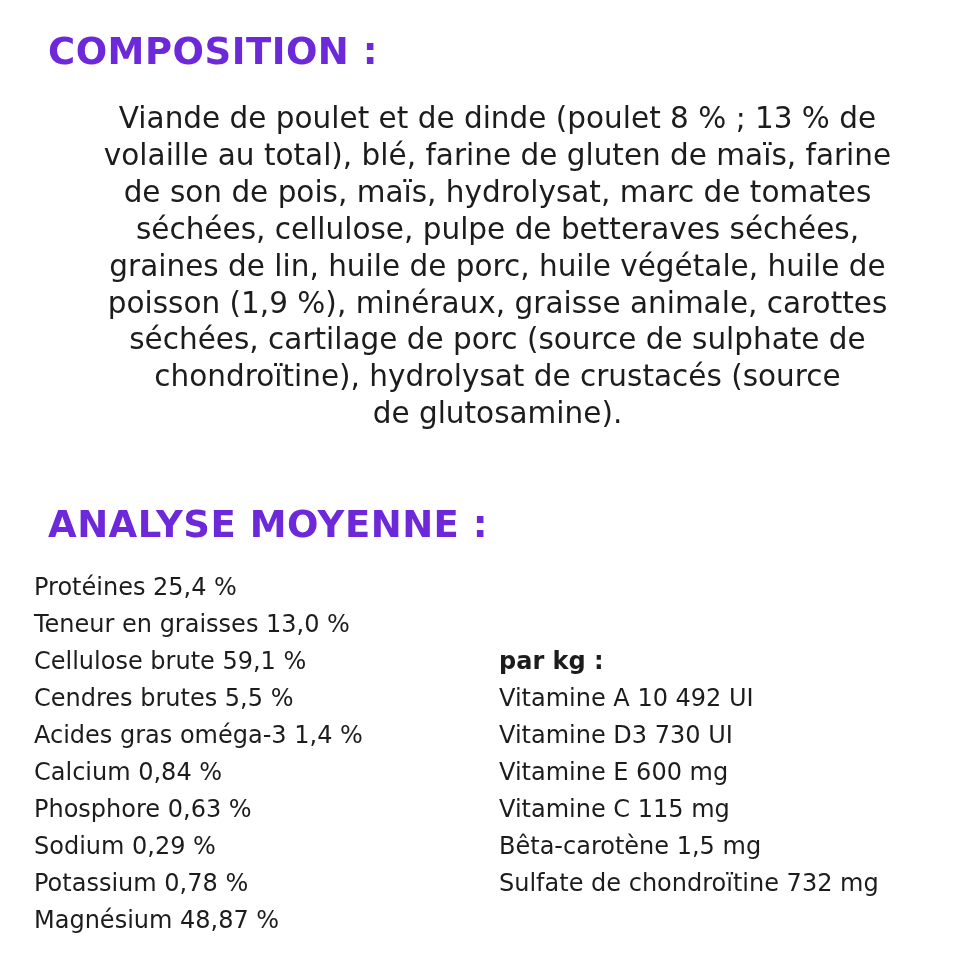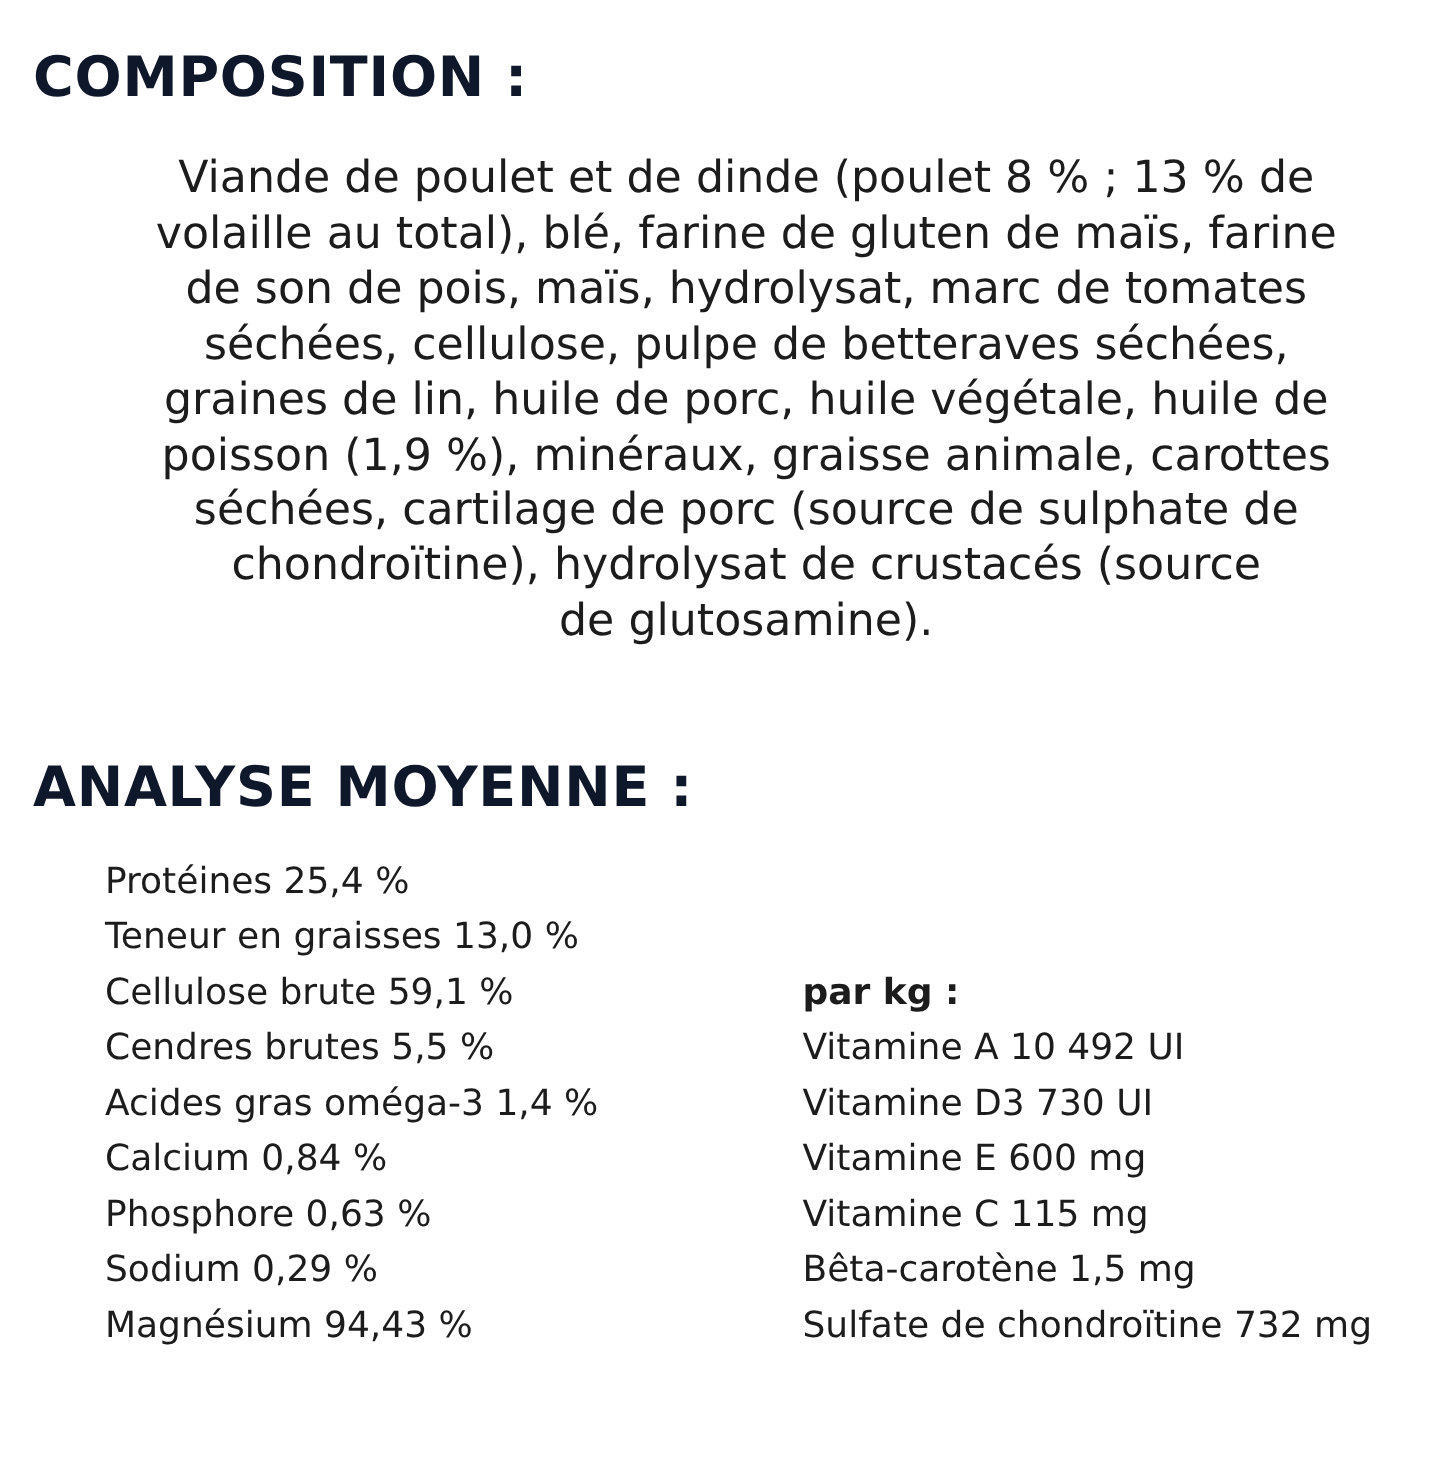--- a/index.html
+++ b/index.html
@@ -4,22 +4,22 @@
 <style>
   html, body { margin: 0; padding: 0; }
   body {
     width: 970px; height: 971px; overflow: hidden;
     background: #ffffff;
     font-family: "DejaVu Sans", sans-serif;
     color: #1c1c1c;
     position: relative;
   }
   .heading {
-    position: absolute; left: 22px;
-    color: #0f172a;
+    position: absolute; left: 48px;
+    color: #6d28d9;
     font-family: "DejaVu Sans", sans-serif;
     font-weight: bold;
     font-size: 37px;
     letter-spacing: 0.5px;
     margin: 0;
     white-space: nowrap;
   }
   #h-comp { top: 30px; }
   #h-anal { top: 503px; }
   .comp-text {
@@ -27,21 +27,20 @@
     width: 925px;
     font-size: 29.5px;
     line-height: 36.9px;
     margin: 0;
   }
   .comp-text span { display: block; white-space: nowrap; text-align: center; }
   .col {
     position: absolute;
     font-size: 24px;
     line-height: 37px;
-    margin-left: 36px;
   }
   .col .row { white-space: nowrap; display: block; }
   #col-left { left: 34px; top: 569px; }
   #col-right { left: 499px; top: 643px; }
   #col-right .sub { font-weight: bold; }
 </style>
 </head>
 <body>
 
 <h1 id="h-comp" class="heading">COMPOSITION :</h1>
@@ -62,21 +61,22 @@
 
 <div id="col-left" class="col">
   <span class="row">Protéines 25,4 %</span>
   <span class="row">Teneur en graisses 13,0 %</span>
   <span class="row">Cellulose brute 59,1 %</span>
   <span class="row">Cendres brutes 5,5 %</span>
   <span class="row">Acides gras oméga-3 1,4 %</span>
   <span class="row">Calcium 0,84 %</span>
   <span class="row">Phosphore 0,63 %</span>
   <span class="row">Sodium 0,29 %</span>
-  <span class="row">Magnésium 94,43 %</span>
+  <span class="row">Potassium 0,78 %</span>
+  <span class="row">Magnésium 48,87 %</span>
 </div>
 
 <div id="col-right" class="col">
   <span class="row sub">par kg :</span>
   <span class="row">Vitamine A 10 492 UI</span>
   <span class="row">Vitamine D3 730 UI</span>
   <span class="row">Vitamine E 600 mg</span>
   <span class="row">Vitamine C 115 mg</span>
   <span class="row">Bêta-carotène 1,5 mg</span>
   <span class="row">Sulfate de chondroïtine 732 mg</span>

